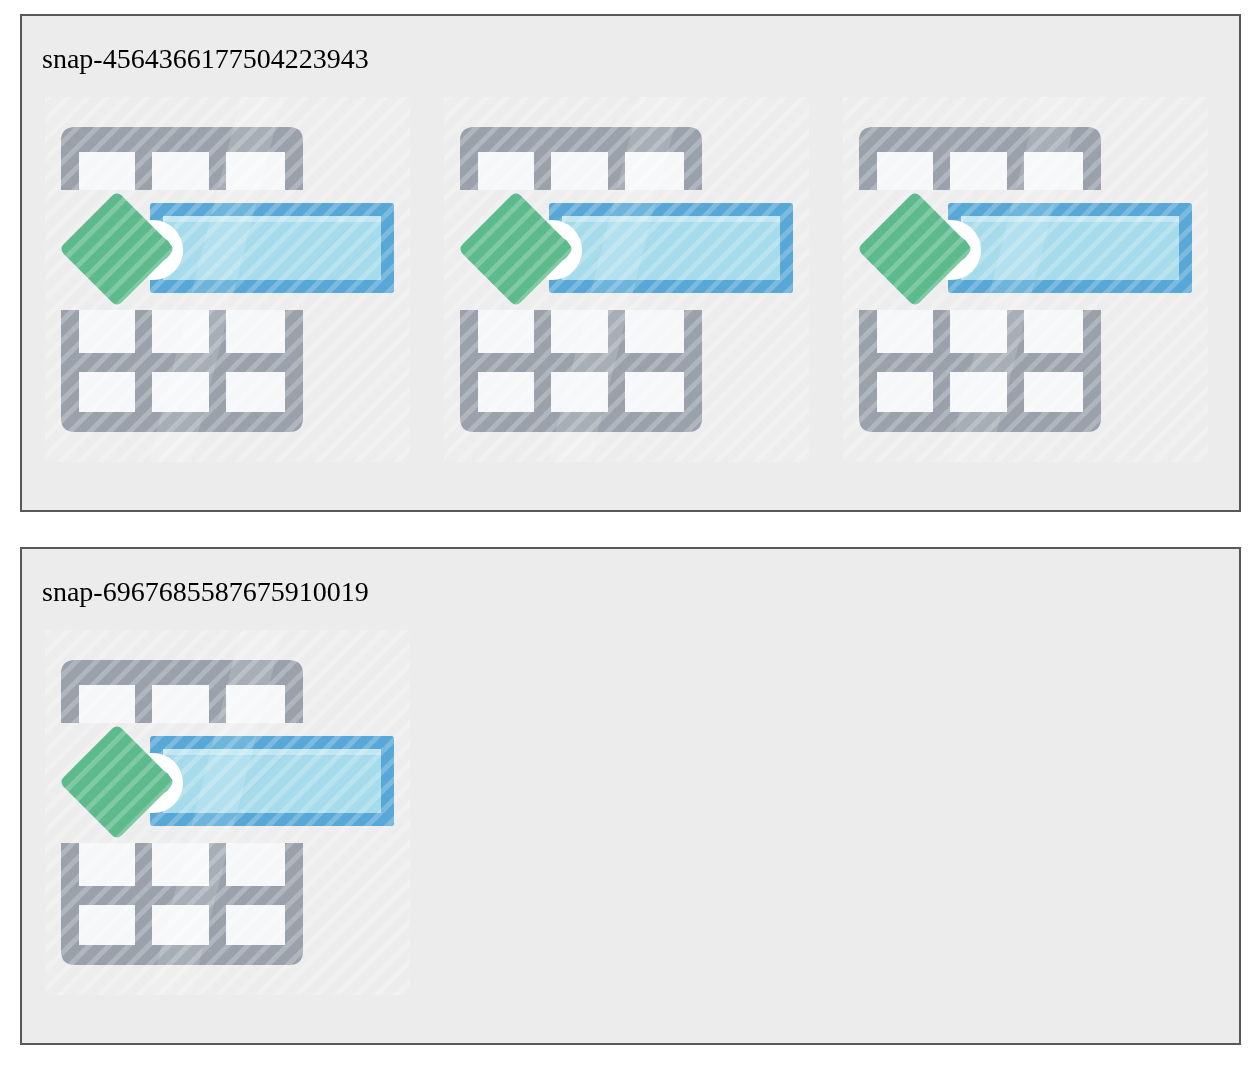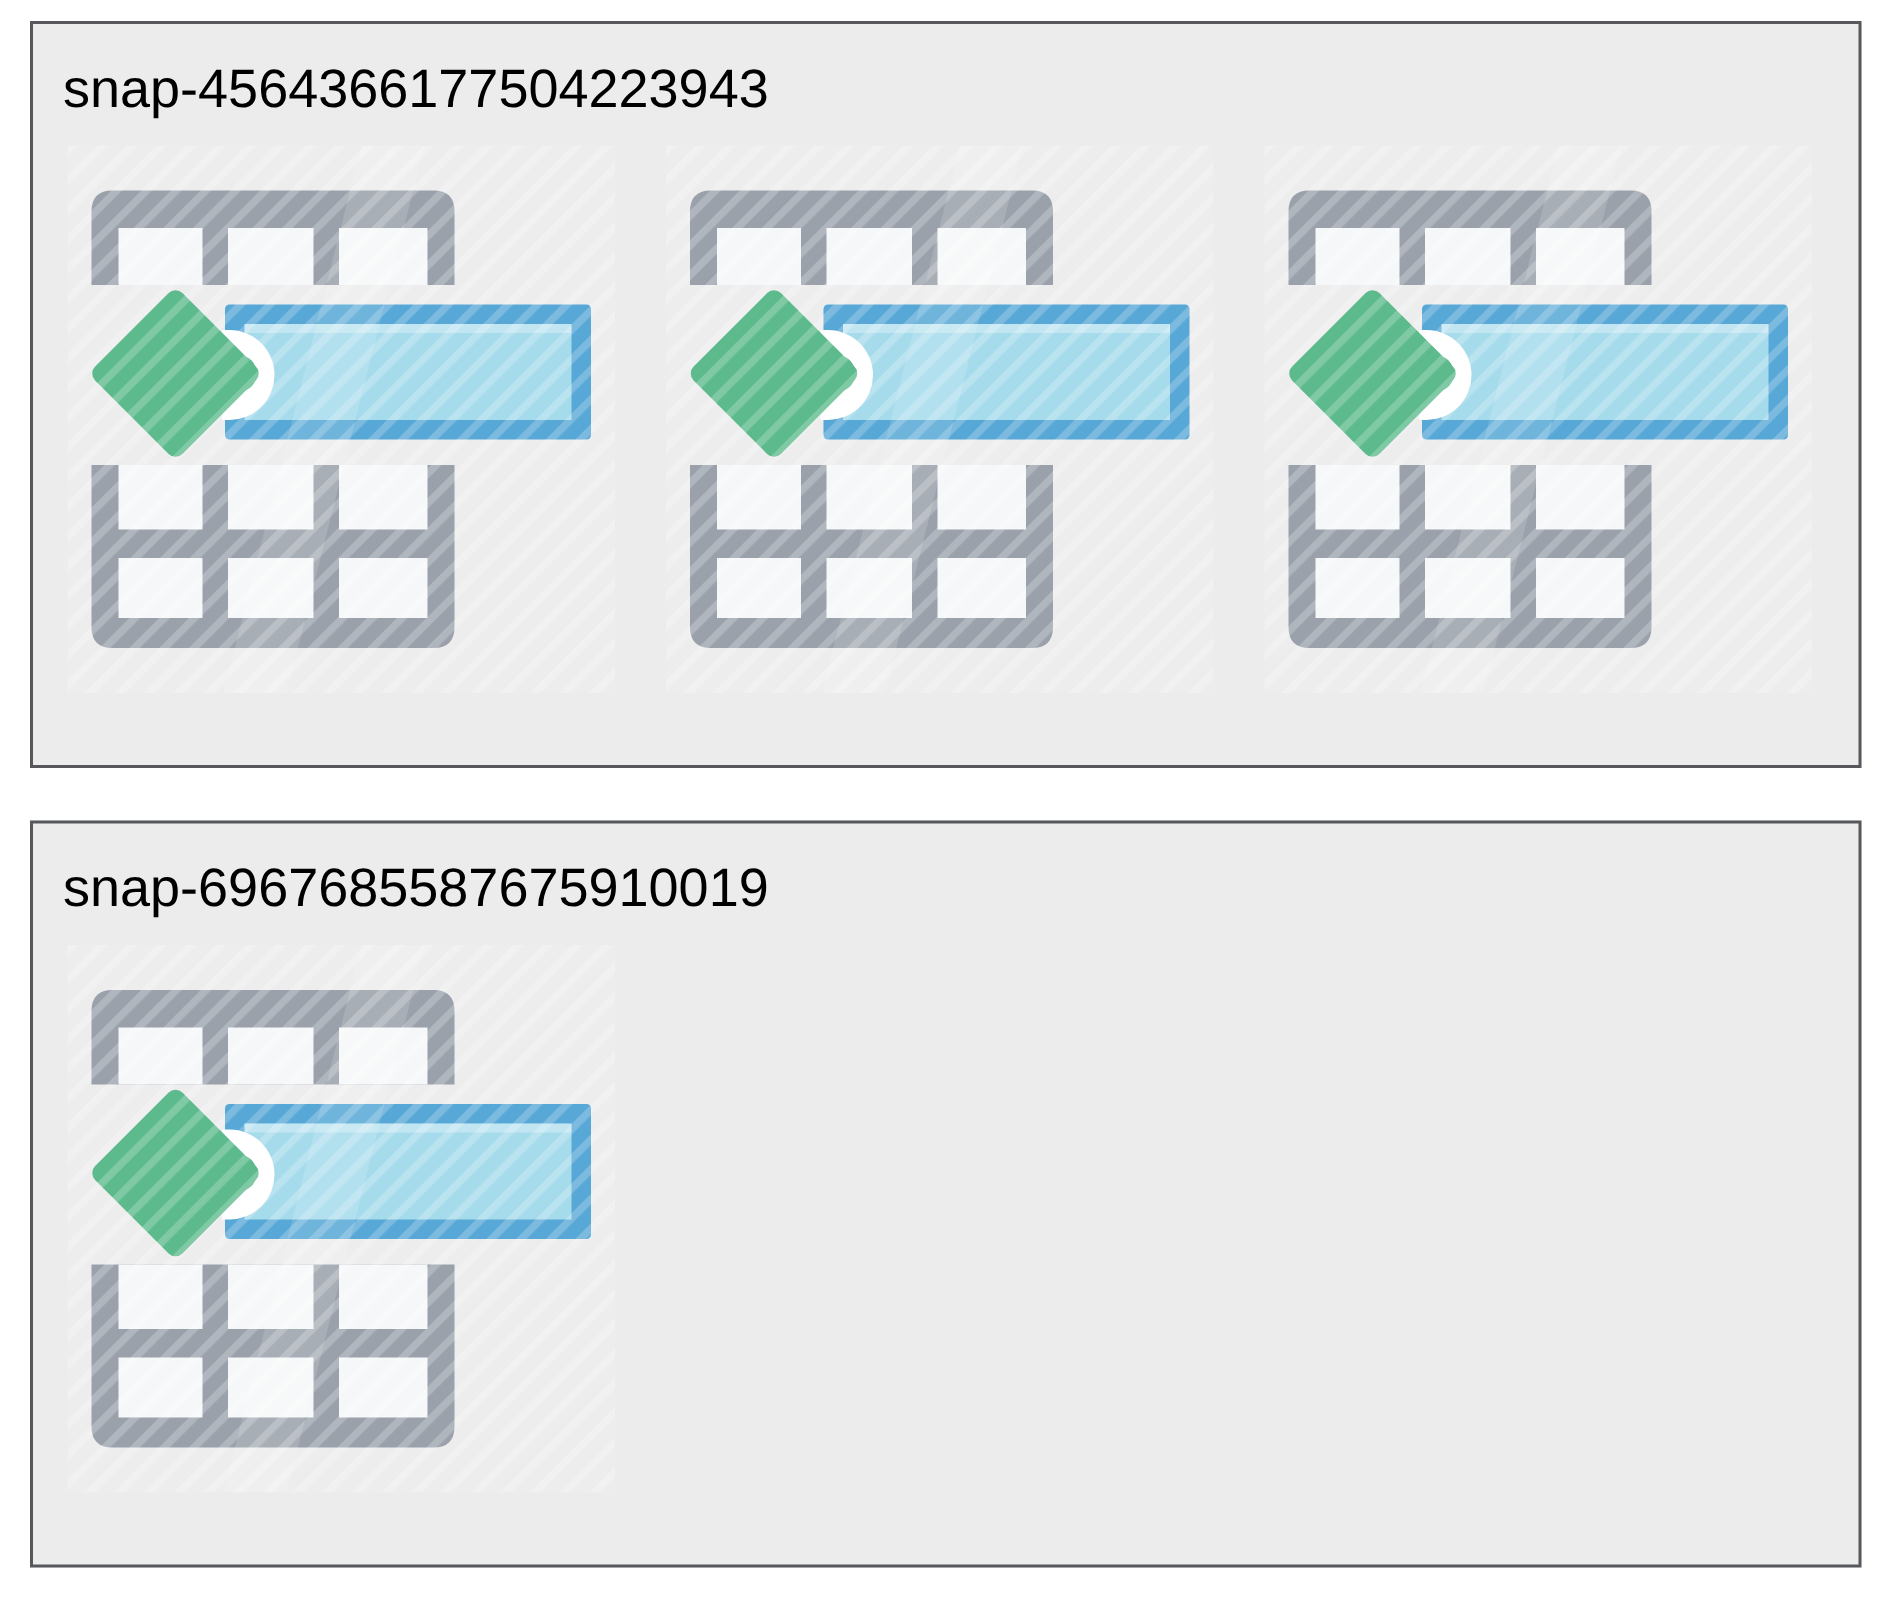--- a/index.html
+++ b/index.html
@@ -20,23 +20,24 @@
     width: 1221px;
     height: 498px;
     background: var(--panel-bg, #ececec);
     border: 2px solid var(--panel-border, #56585c);
     padding: 24px 18px 0 20px;
     overflow: hidden;
   }
   .panel + .panel { margin-top: 35px; }
   .panel-title {
     color: var(--title-color, #000000);
-    font-size: 36px;
+    font-size: 28px;
     line-height: 38px;
     white-space: nowrap;
+    font-family: Liberation Serif, serif;
   }
   .icon-row {
     margin-top: 19px;
     margin-left: 3px;
     display: flex;
     gap: 34px;
   }
   .snap-icon {
     width: 365px;
     height: 365px;

